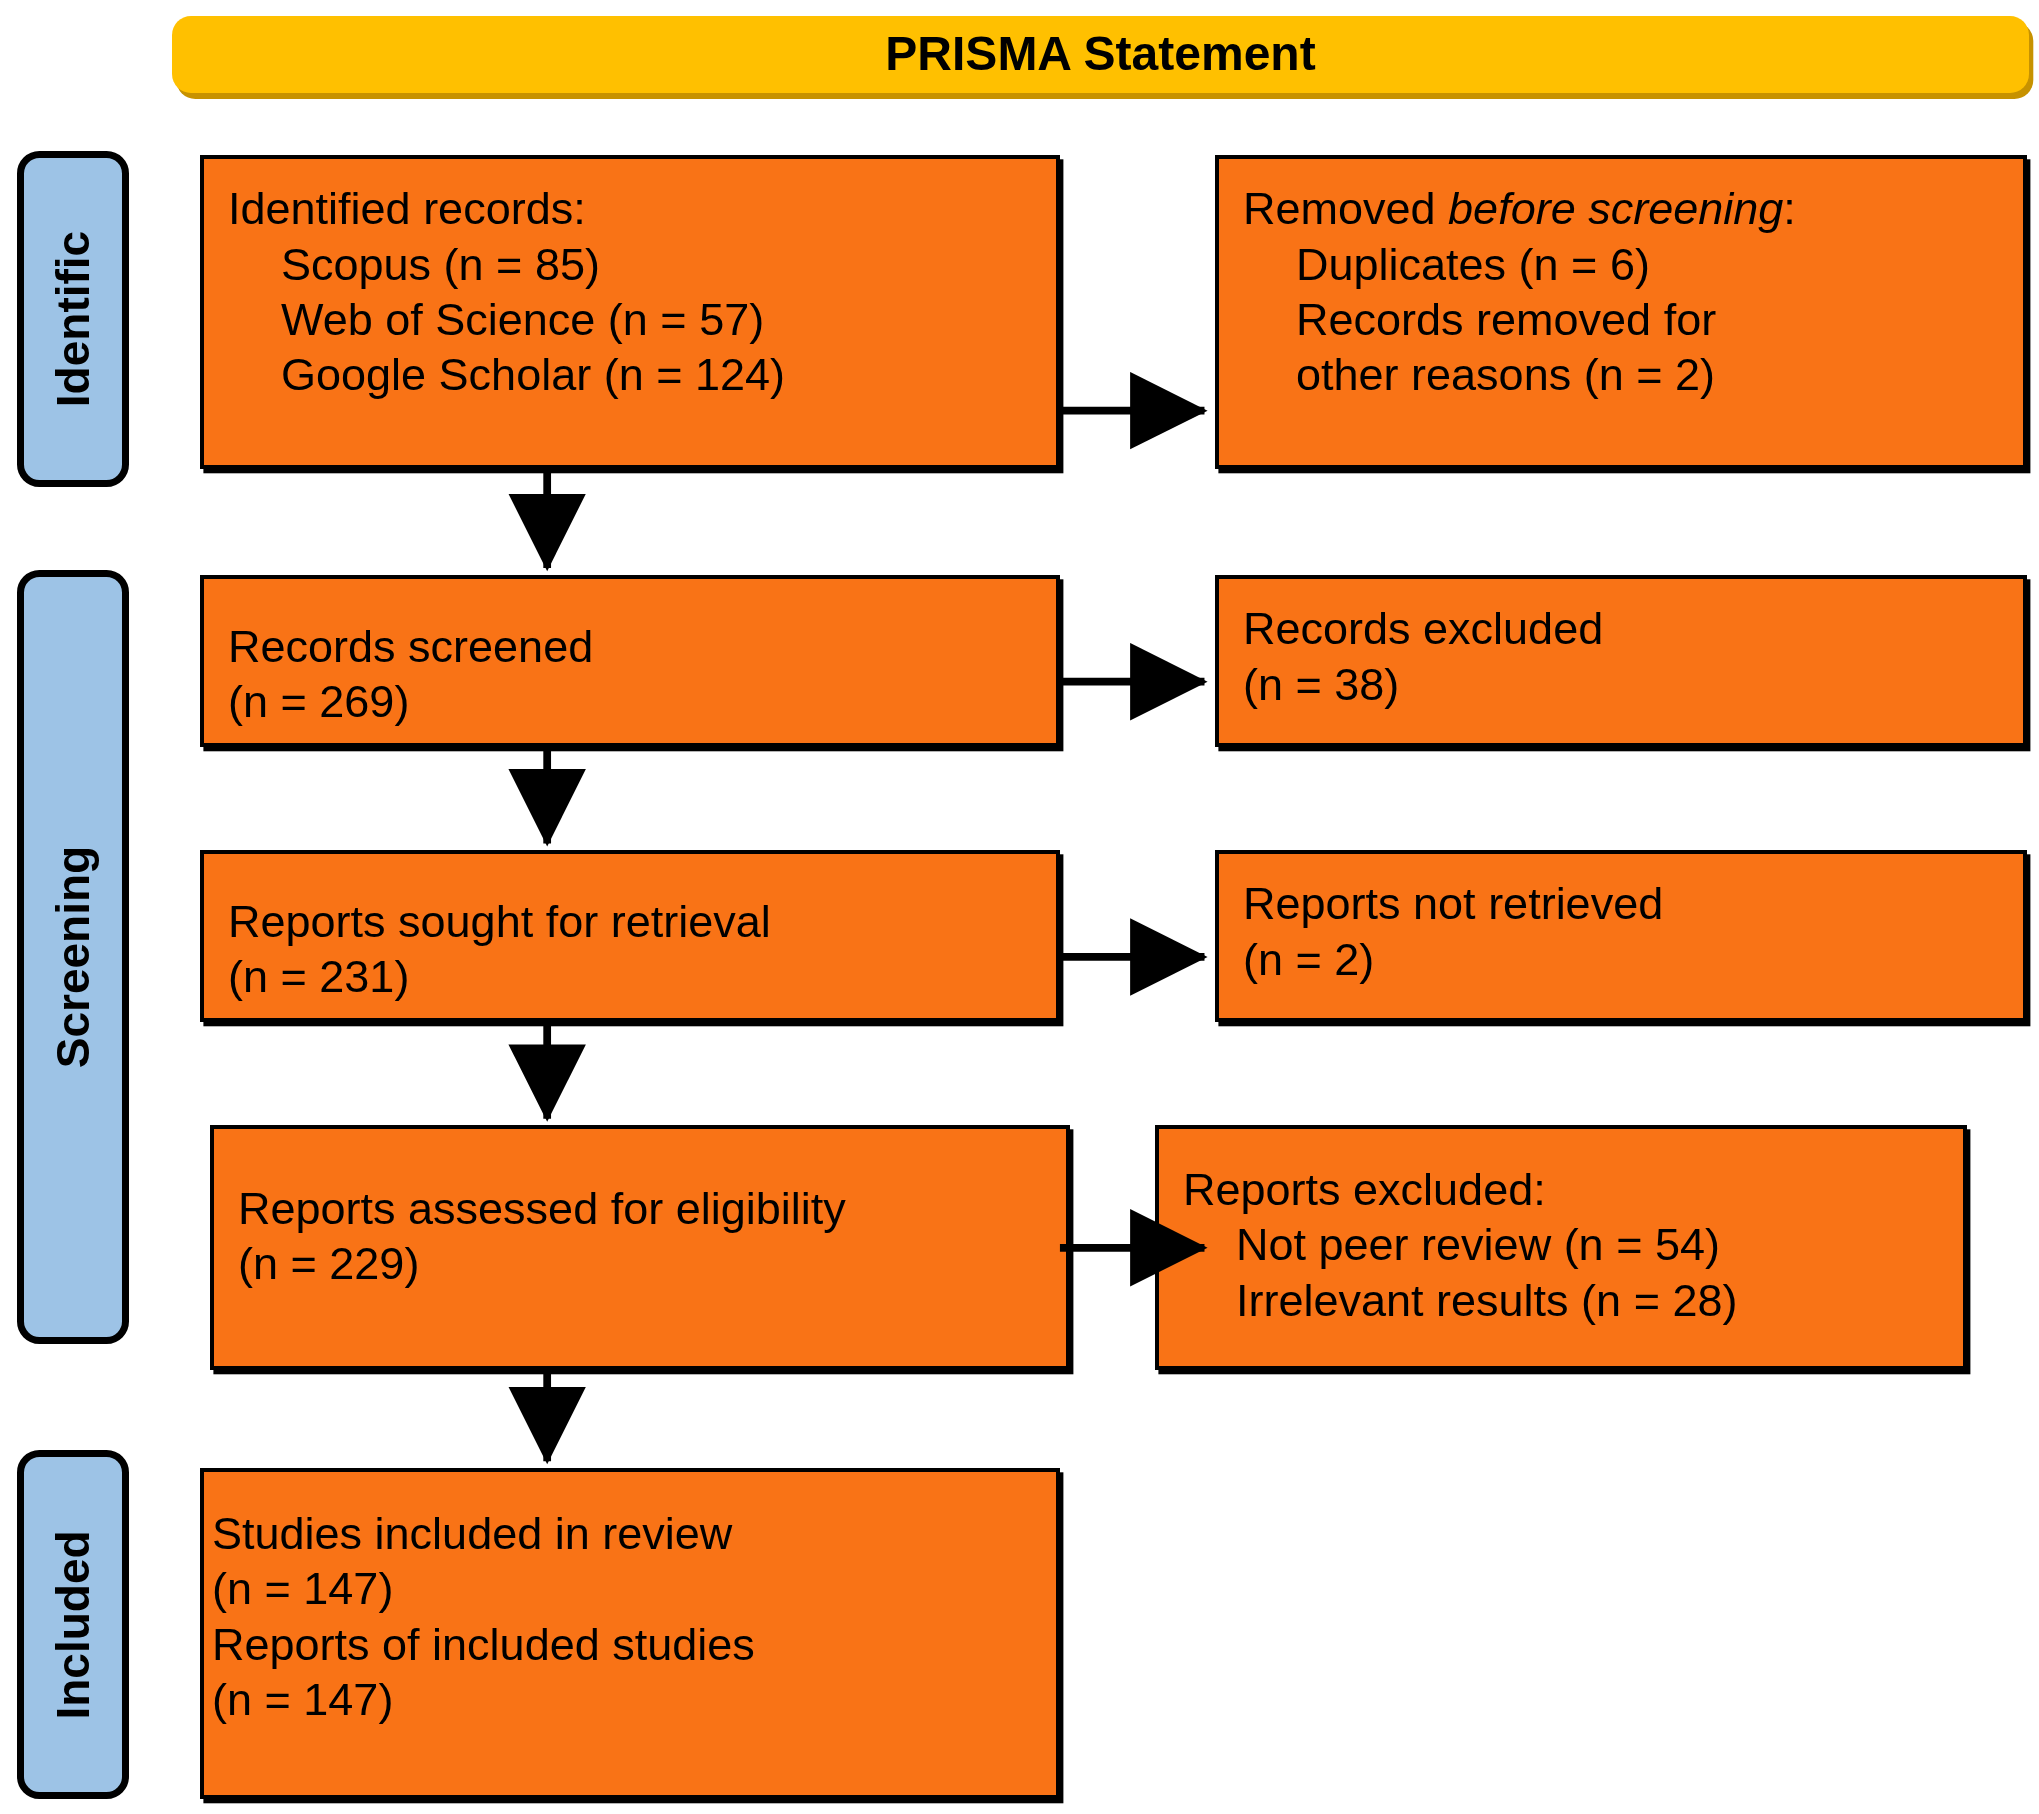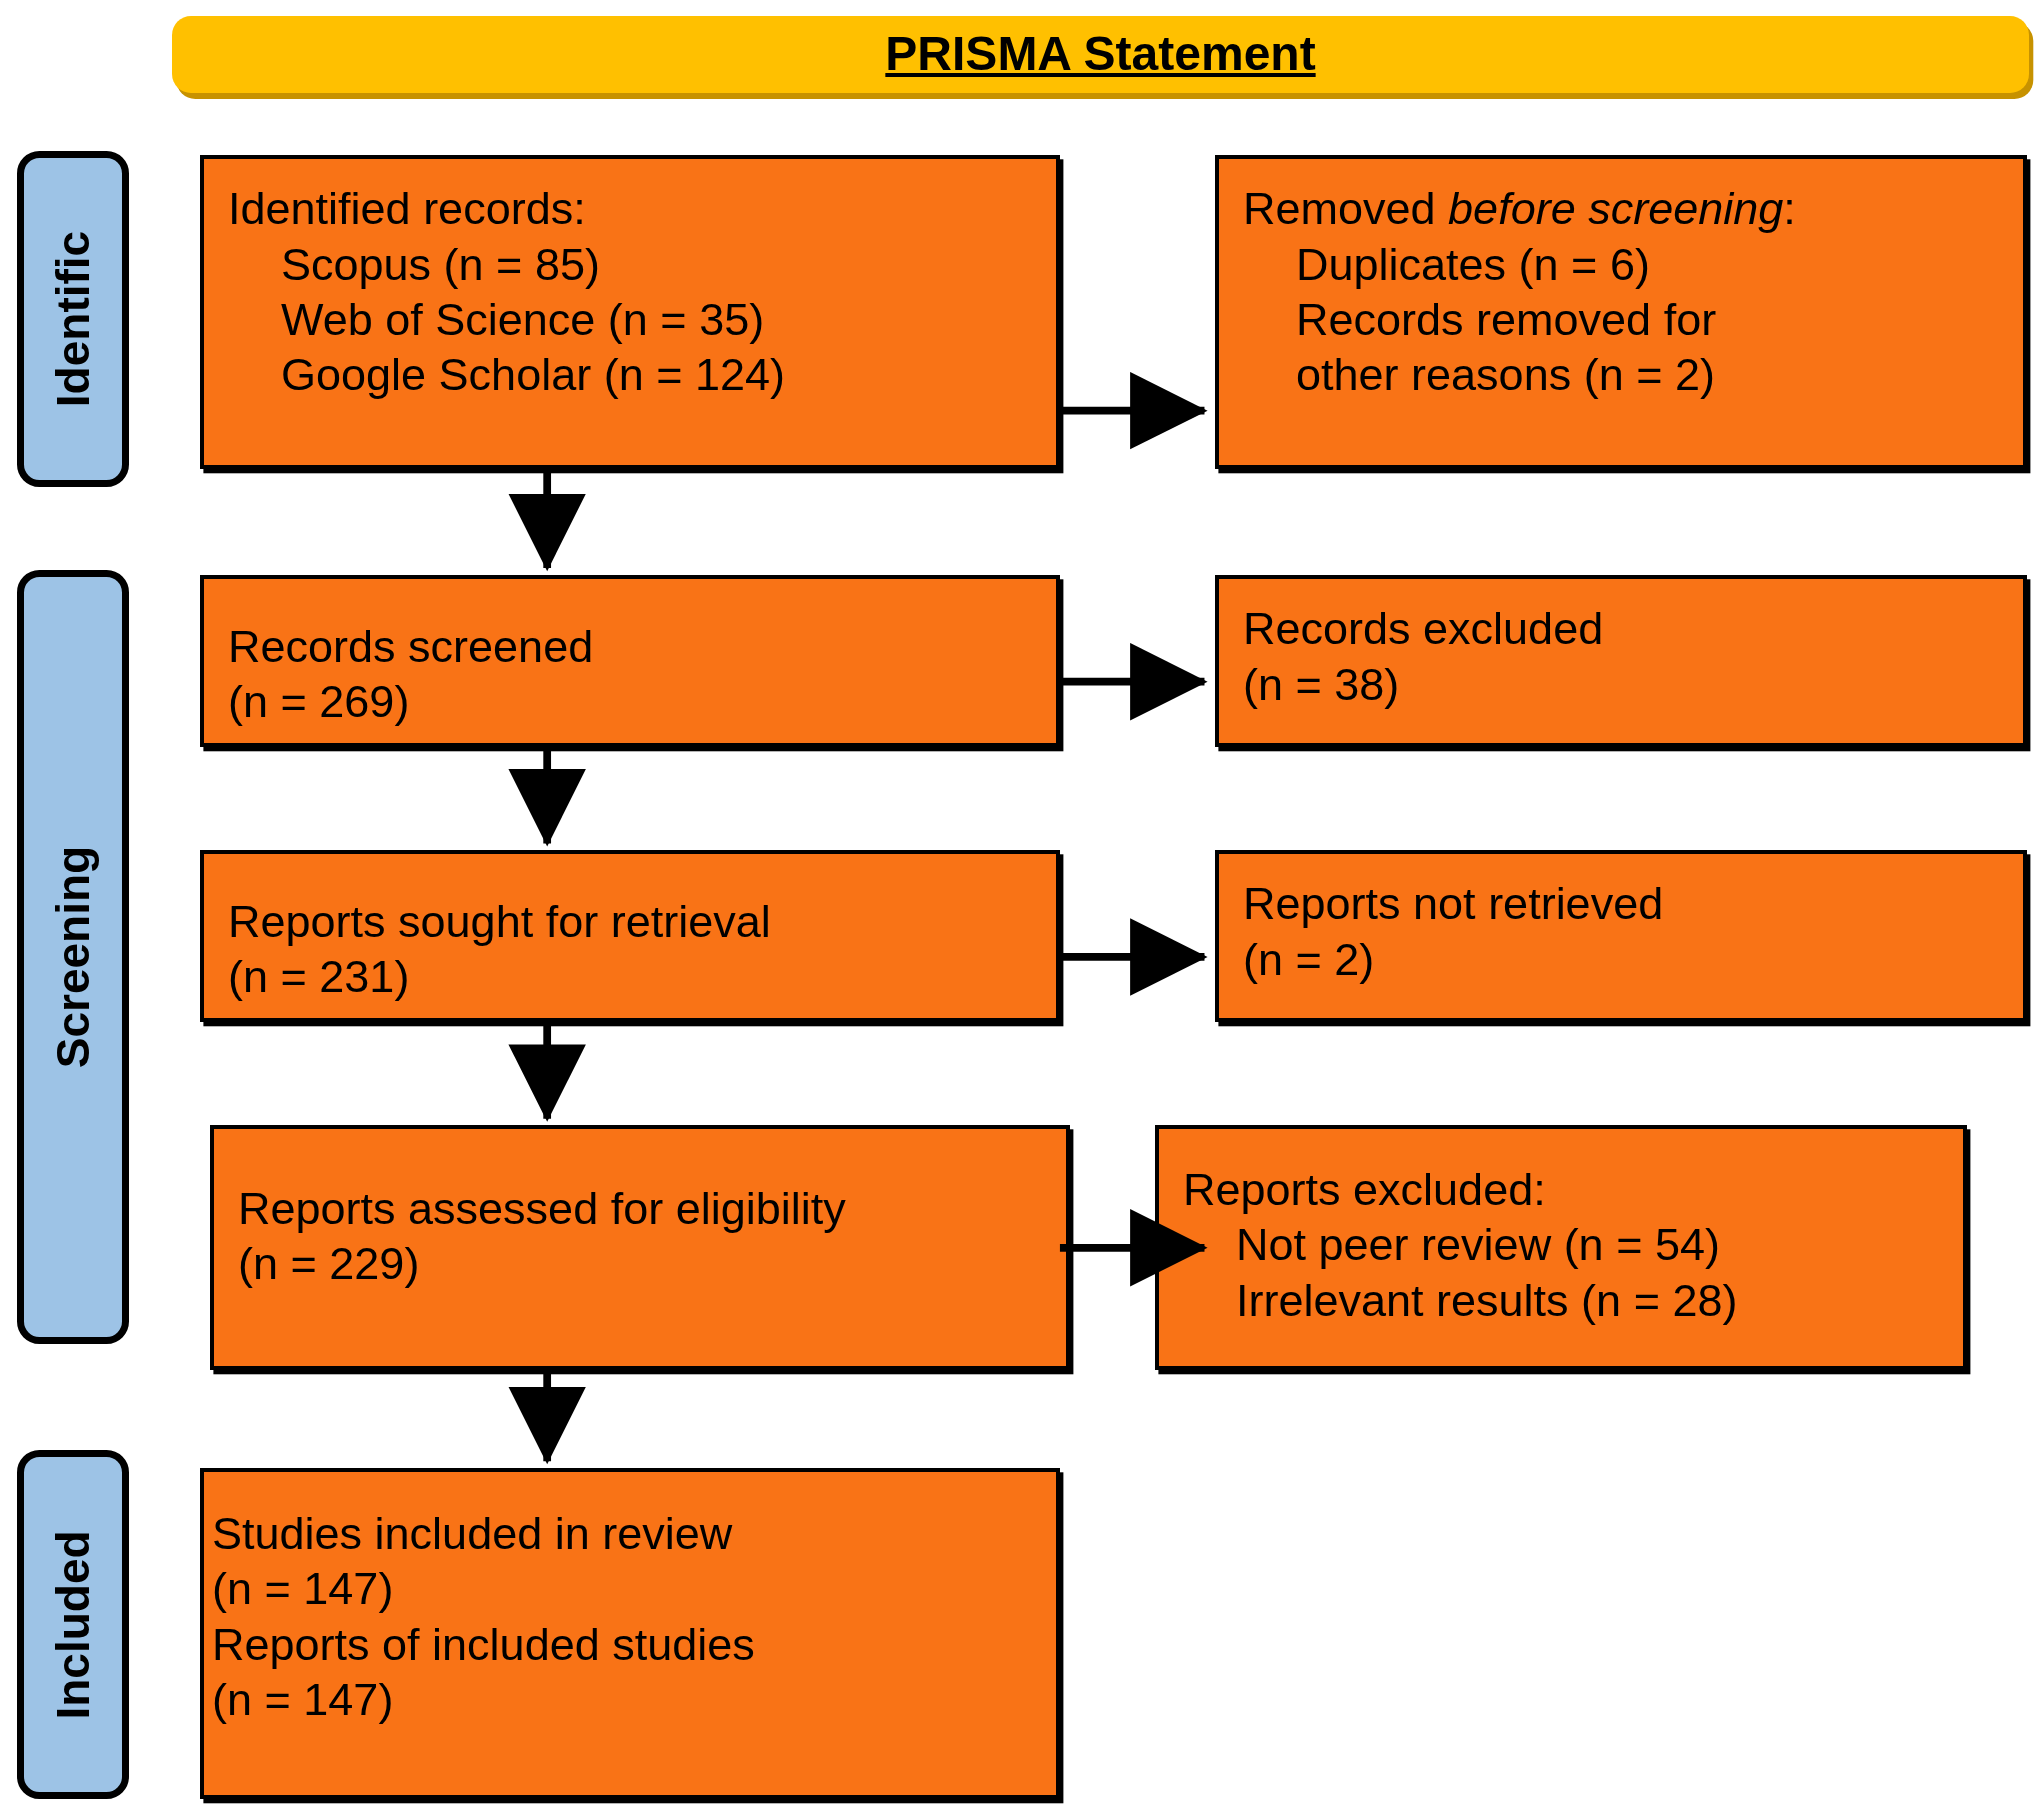--- a/index.html
+++ b/index.html
@@ -26,21 +26,20 @@
     left: 172px;
     top: 15.5px;
     width: 1857px;
     height: 77px;
     background: var(--banner-bg, #FFC000);
     border-radius: 19px;
     box-shadow: 4.3px 6px 0 0 #C79200;
     display: flex;
     align-items: center;
     justify-content: center;
-    text-decoration: underline;
   }
   .banner-title {
     font-size: 48px;
     font-weight: bold;
     color: #000000;
     letter-spacing: 0px;
     line-height: 1;
     white-space: nowrap;
   }
 
@@ -132,21 +131,21 @@
   <div class="stage stage-screening" style="background: rgb(157, 195, 230);">
     <span class="stage-label">Screening</span>
   </div>
   <div class="stage stage-included" style="background: rgb(157, 195, 230);">
     <span class="stage-label">Included</span>
   </div>
 
   <div class="box box-identified">
     <div class="box-line">Identified records:</div>
     <div class="box-line indent">Scopus (n = 85)</div>
-    <div class="box-line indent">Web of Science (n = 35)</div>
+    <div class="box-line indent">Web of Science (n = 57)</div>
     <div class="box-line indent">Google Scholar (n = 124)</div>
   </div>
 
   <div class="box box-removed">
     <div class="box-line"><span>Removed </span><span class="it">before screening</span><span>:</span></div>
     <div class="box-line indent">Duplicates (n = 6)</div>
     <div class="box-line indent">Records removed for</div>
     <div class="box-line indent">other reasons (n = 2)</div>
   </div>
 

